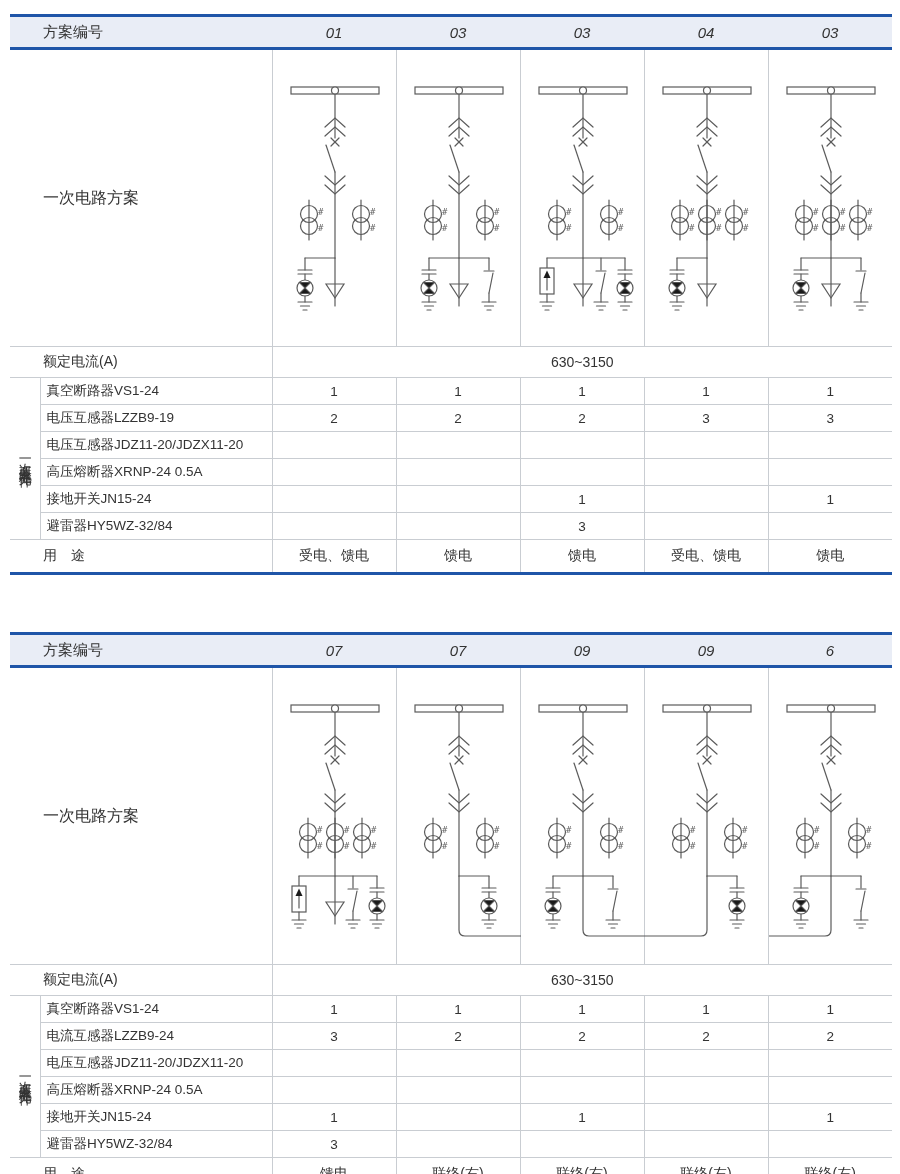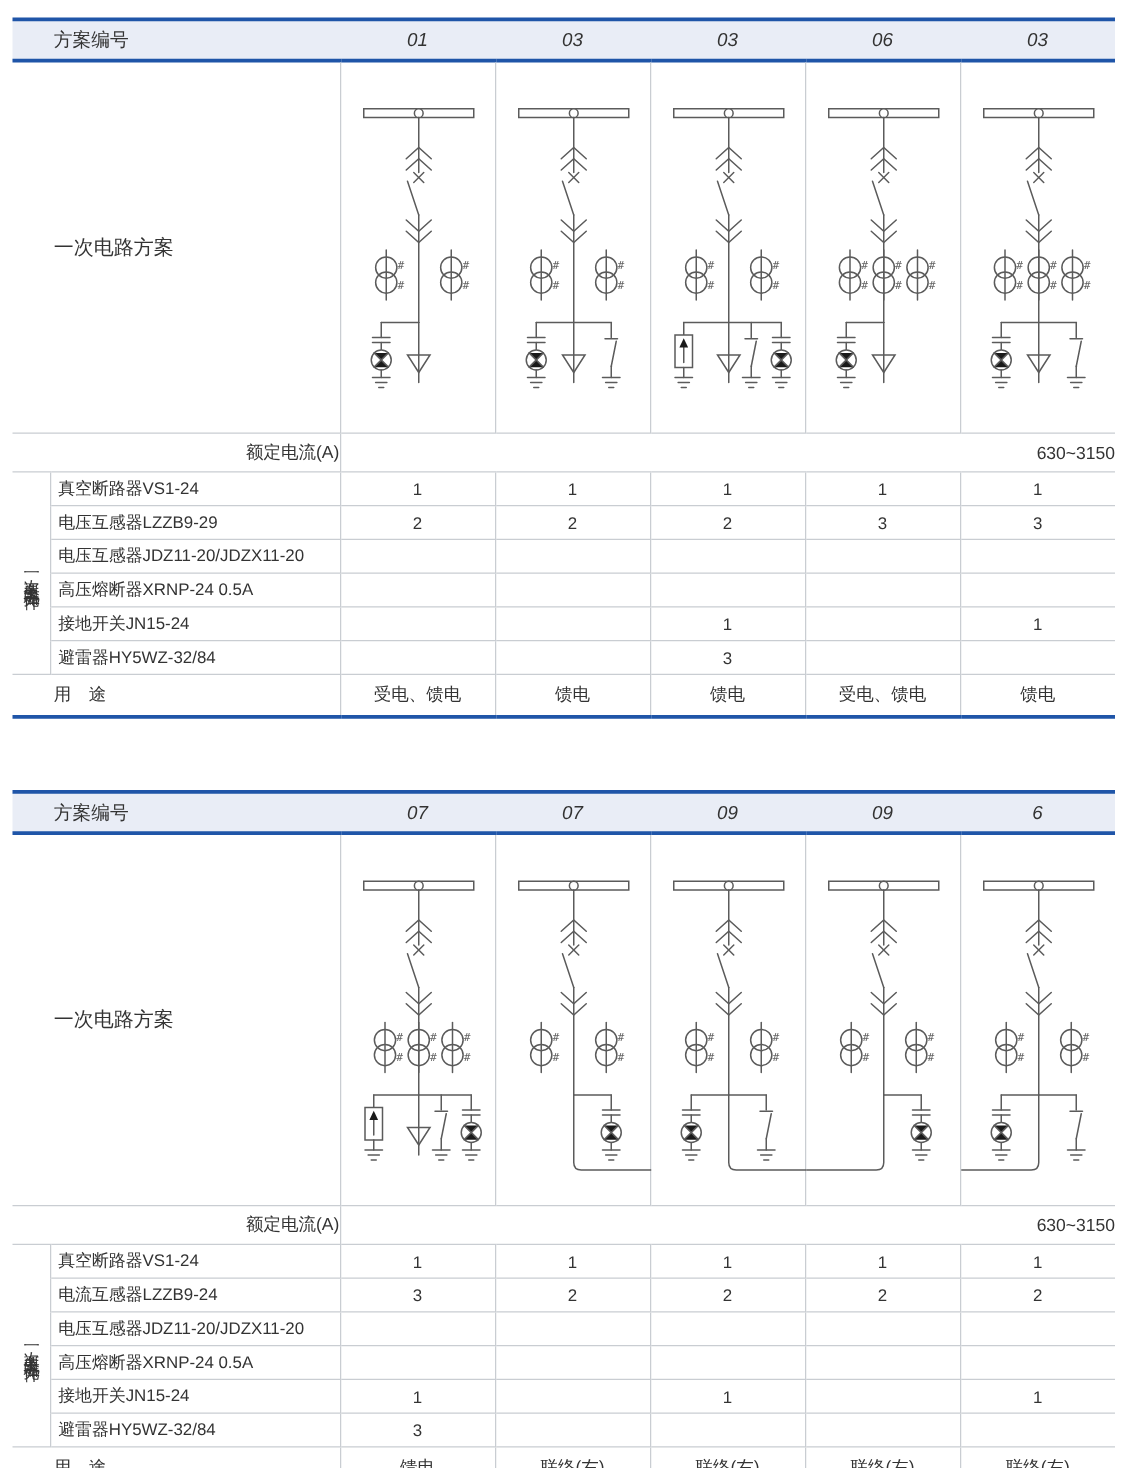--- a/index.html
+++ b/index.html
@@ -13,21 +13,21 @@
   th,td{padding:0;font-weight:normal;vertical-align:middle;}
   thead th{background:var(--hdr);border-top:3px solid var(--blue);border-bottom:3px solid var(--blue);height:30px;font-size:15px;}
   .h-label{text-align:left;padding-left:33px;margin-left:36px;}
   .h-num{text-align:center;font-style:italic;}
   .diag-row td{height:296px;}
   .c-label{font-size:16px;padding-left:33px;}
   .diag-cell{border-left:1px solid var(--grid);vertical-align:top;}
   .diag-cell svg{display:block;width:124px;height:296px;}
   .bt td{border-top:1px solid var(--grid);}
   .lab{font-size:14px;padding-left:33px;}
-  .row-rated td{height:30px;font-size:14px;text-align:right;}
+  .row-rated td{height:30px;font-size:14px;}
   .rated-val,.val{border-left:1px solid var(--grid);}
   .center{text-align:center;}
   .row-comp td{height:26px;font-size:13.5px;}
   .comp-lab{border-left:1px solid var(--grid);padding-left:6px;white-space:nowrap;}
   .vlab div{writing-mode:vertical-rl;text-orientation:upright;margin:0 auto;font-size:13px;letter-spacing:2px;}
   .row-usage td{height:32px;font-size:14px;border-bottom:3px solid var(--blue);}
   svg text{font:9px "DejaVu Sans Mono",monospace;fill:#666;stroke:none;}
 </style>
 </head>
 <body>
@@ -43,21 +43,21 @@
           <col style="width:124px">
           <col style="width:124px">
           <col style="width:124px">
         </colgroup>
         <thead>
           <tr>
             <th class="h-label" colspan="2">方案编号</th>
             <th class="h-num">01</th>
             <th class="h-num">03</th>
             <th class="h-num">03</th>
-            <th class="h-num">06</th>
+            <th class="h-num">04</th>
             <th class="h-num">03</th>
           </tr>
         </thead>
         <tbody>
           <tr class="diag-row">
             <td colspan="2" class="c-label">一次电路方案</td>
             <td class="diag-cell">
               <svg viewBox="0 0 124 296">
                 <g stroke="#5b5b5b" stroke-width="1.2" fill="none" stroke-linecap="round">
                   <rect x="18" y="37" width="88" height="7" fill="#fff"></rect>
@@ -311,21 +311,21 @@
               <div>一次主要电器元件</div>
             </td>
             <td class="comp-lab">真空断路器VS1-24</td>
             <td class="center val">1</td>
             <td class="center val">1</td>
             <td class="center val">1</td>
             <td class="center val">1</td>
             <td class="center val">1</td>
           </tr>
           <tr class="bt row-comp">
-            <td class="comp-lab">电压互感器LZZB9-29</td>
+            <td class="comp-lab">电压互感器LZZB9-19</td>
             <td class="center val">2</td>
             <td class="center val">2</td>
             <td class="center val">2</td>
             <td class="center val">3</td>
             <td class="center val">3</td>
           </tr>
           <tr class="bt row-comp">
             <td class="comp-lab">电压互感器JDZ11-20/JDZX11-20</td>
             <td class="center val"></td>
             <td class="center val"></td>

